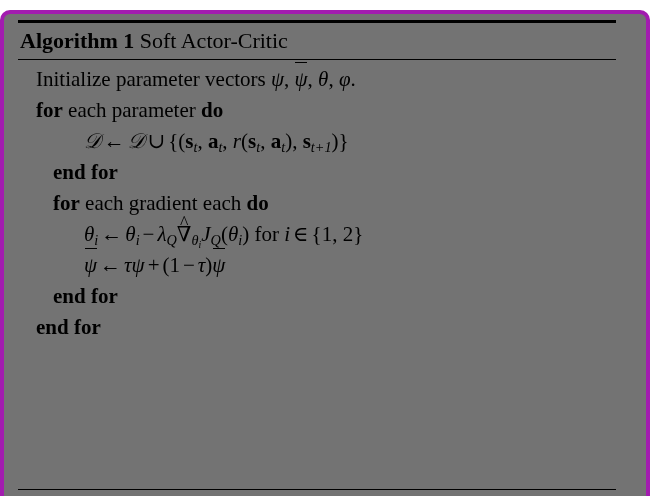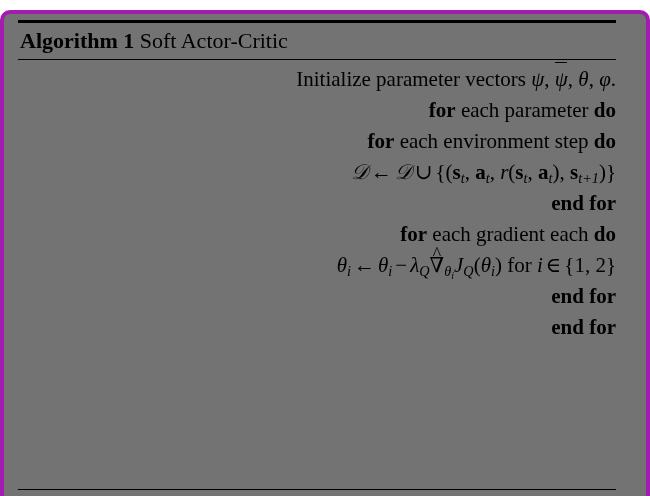--- a/index.html
+++ b/index.html
@@ -57,21 +57,20 @@
     font-weight: bold;
   }
   .body-lines {
     padding-top: 4px;
   }
   .line {
     font-size: 21px;
     line-height: 31px;
     height: 31px;
     white-space: nowrap;
-    text-align: right;
   }
   .ind0 { padding-left: 18px; }
   .ind1 { padding-left: 35px; }
   .ind3 { padding-left: 66px; }
   .kw { font-weight: bold; }
   .math {
     font-family: "Liberation Serif", "DejaVu Serif", serif;
     font-style: italic;
   }
   .vec {
@@ -141,23 +140,20 @@
     <div class="body-lines">
 
       <div class="line ind0">
         <span class="roman">Initialize parameter vectors</span><span>&nbsp;</span><span class="math">ψ</span><span class="roman">,</span><span>&nbsp;</span><span class="math ovl">ψ</span><span class="roman">,</span><span>&nbsp;</span><span class="math">θ</span><span class="roman">,</span><span>&nbsp;</span><span class="math">φ</span><span class="roman">.</span>
       </div>
 
       <div class="line ind0">
         <span class="kw">for</span><span>&nbsp;</span><span class="roman">each parameter</span><span>&nbsp;</span><span class="kw">do</span>
       </div>
 
-      <div class="line ind1">
-        <span class="kw">for</span><span>&nbsp;</span><span class="roman">each environment step</span><span>&nbsp;</span><span class="kw">do</span>
-      </div>
 
 
 
       <div class="line ind3">
         <span class="cal">𝒟</span><span class="op">←</span><span class="cal">𝒟</span><span class="op">∪</span><span class="opn">{</span><span class="opn">(</span><span class="vec">s</span><sub>t</sub><span class="opn">,</span>&nbsp;<span class="vec">a</span><sub>t</sub><span class="opn">,</span>&nbsp;<span class="math">r</span><span class="opn">(</span><span class="vec">s</span><sub>t</sub><span class="opn">,</span>&nbsp;<span class="vec">a</span><sub>t</sub><span class="opn">)</span><span class="opn">,</span>&nbsp;<span class="vec">s</span><sub>t+1</sub><span class="opn">)</span><span class="opn">}</span>
       </div>
 
       <div class="line ind1">
         <span class="kw">end for</span>
       </div>
@@ -165,20 +161,23 @@
       <div class="line ind1">
         <span class="kw">for</span><span>&nbsp;</span><span class="roman">each gradient each</span><span>&nbsp;</span><span class="kw">do</span>
       </div>
 
 
       <div class="line ind3">
         <span class="math">θ</span><sub>i</sub><span class="op">←</span><span class="math">θ</span><sub>i</sub><span class="op">−</span><span class="math">λ</span><sub>Q</sub><span class="hatbox opn">∇</span><sub><span>θ</span><sub>i</sub></sub><span class="math">J</span><sub>Q</sub><span class="opn">(</span><span class="math">θ</span><sub>i</sub><span class="opn">)</span>&nbsp;<span class="roman">for</span>&nbsp;<span class="math">i</span><span class="op">∈</span><span class="opn">{</span><span class="opn">1, 2</span><span class="opn">}</span>
       </div>
 
 
+      <div class="line ind3">
+        <span class="math ovl">ψ</span><span class="op">←</span><span class="math">τ</span><span class="math">ψ</span><span class="op">+</span><span class="opn">(</span><span class="opn">1</span><span class="op">−</span><span class="math">τ</span><span class="opn">)</span><span class="math ovl">ψ</span>
+      </div>
 
       <div class="line ind1">
         <span class="kw">end for</span>
       </div>
 
       <div class="line ind0">
         <span class="kw">end for</span>
       </div>
 
     </div>

